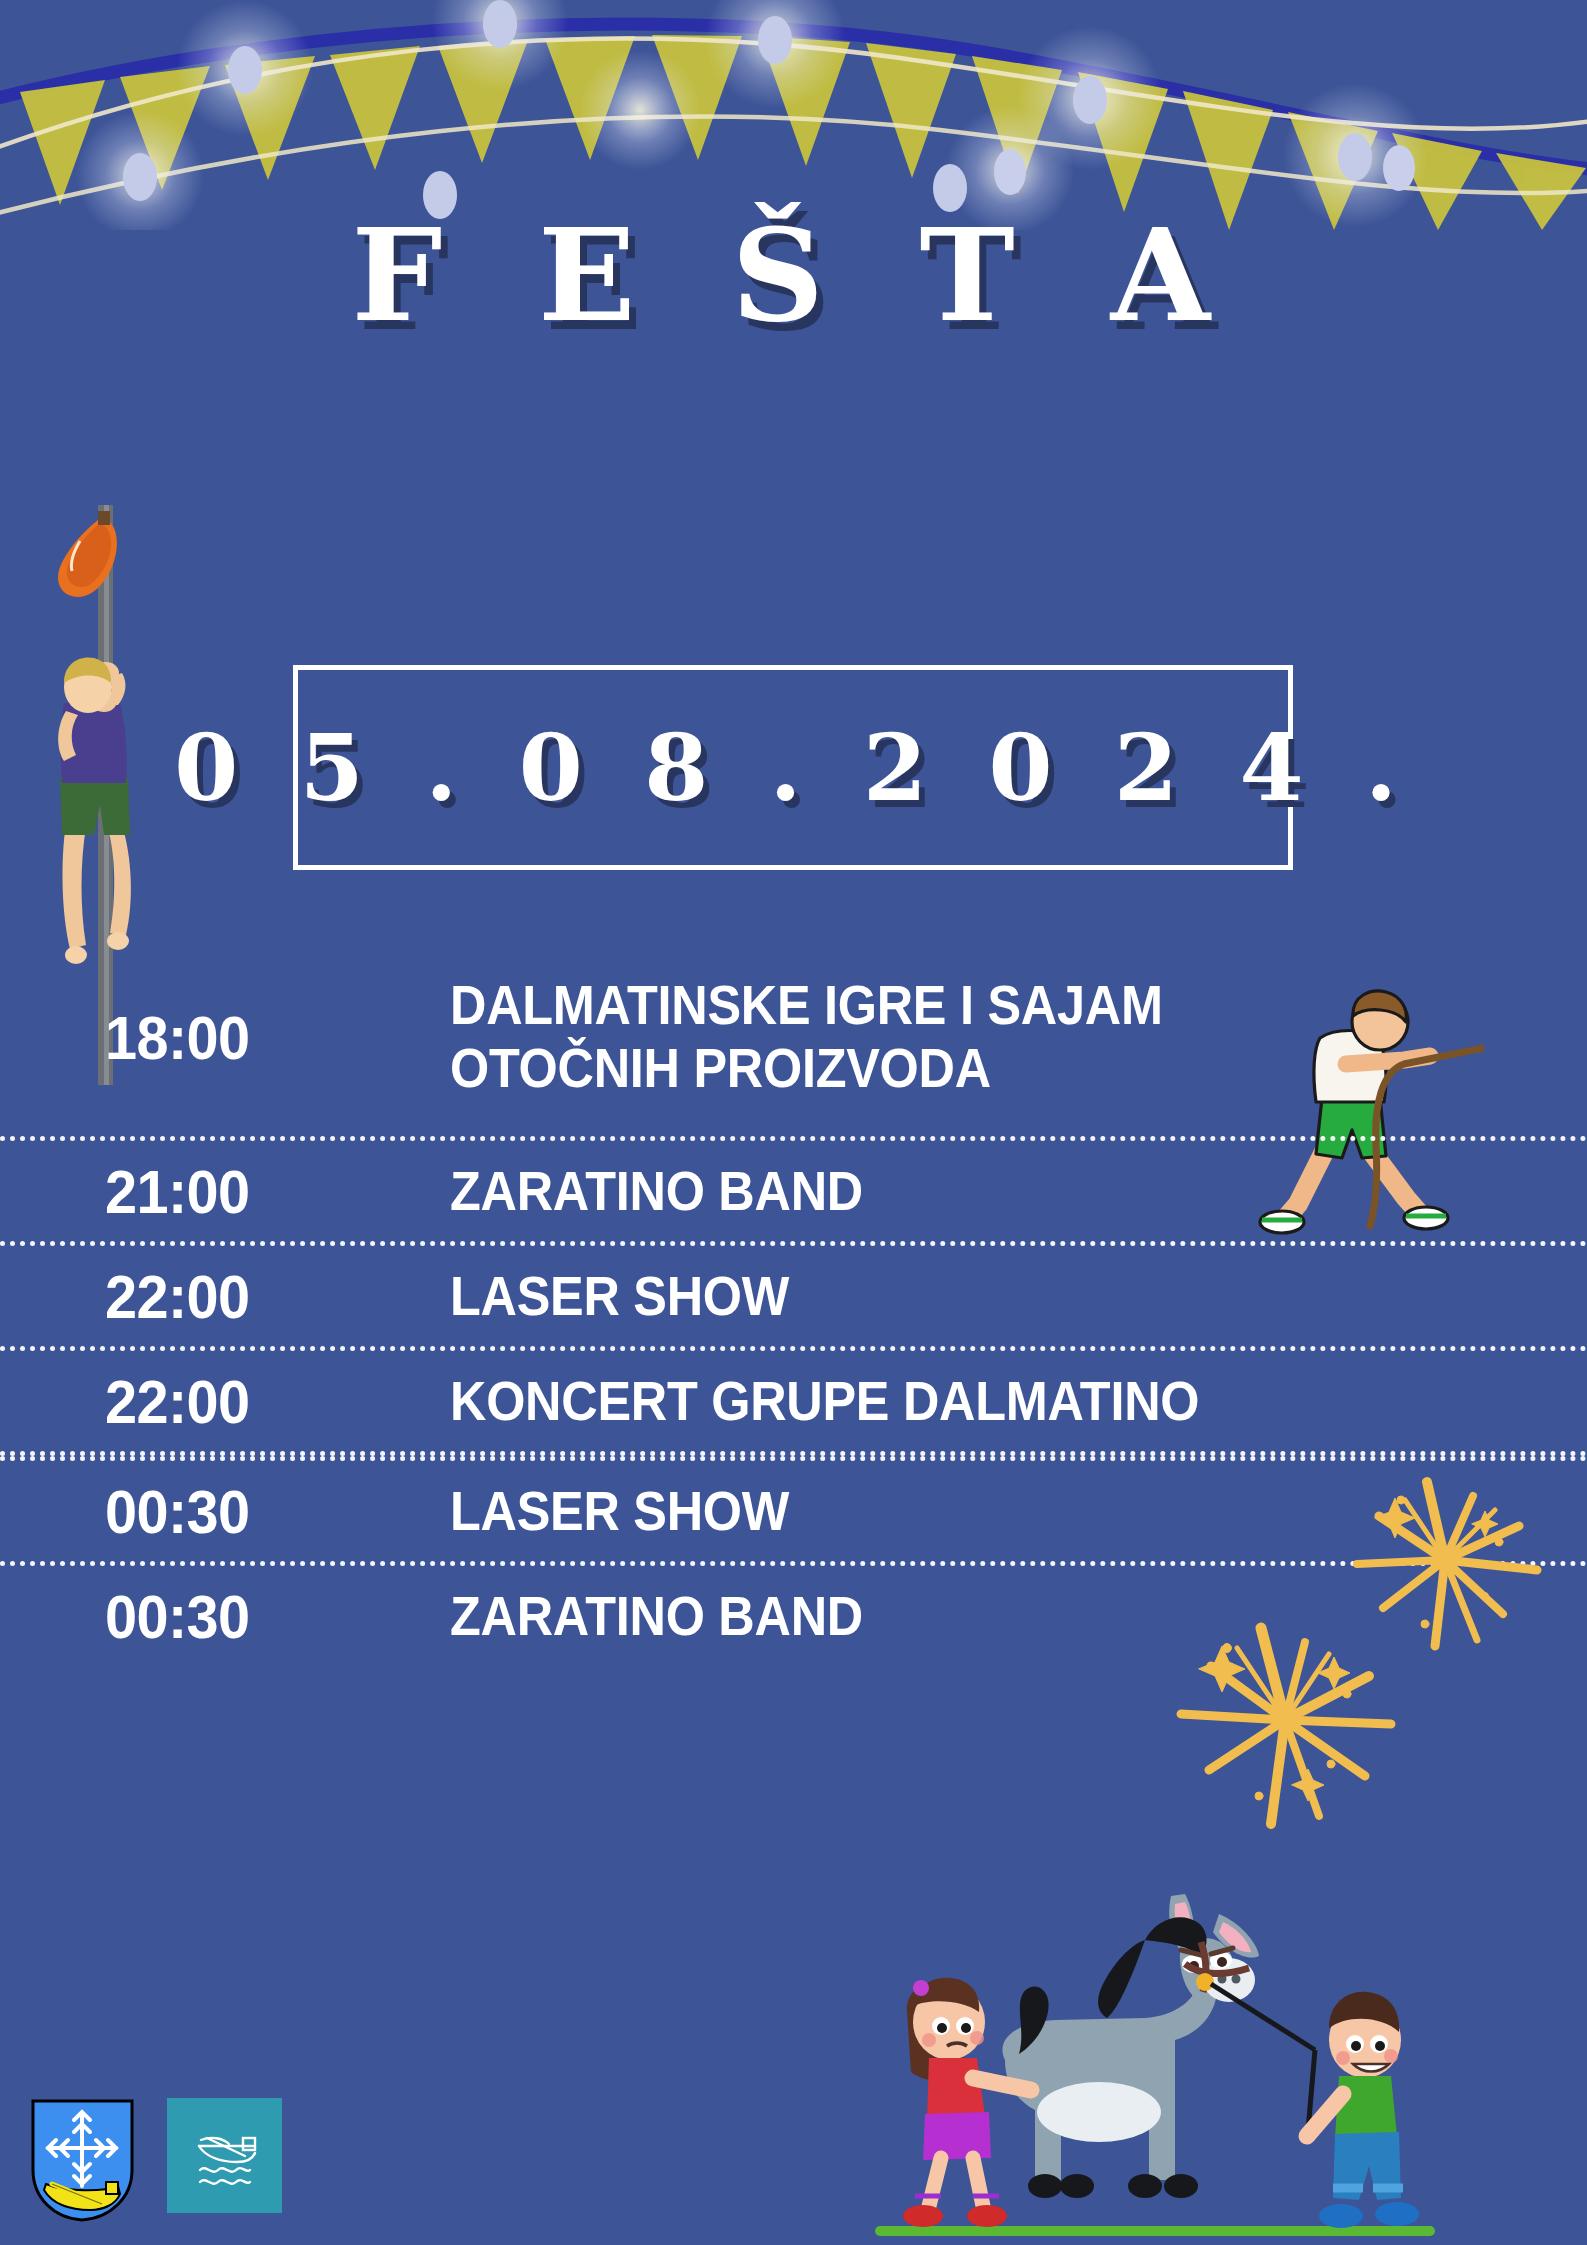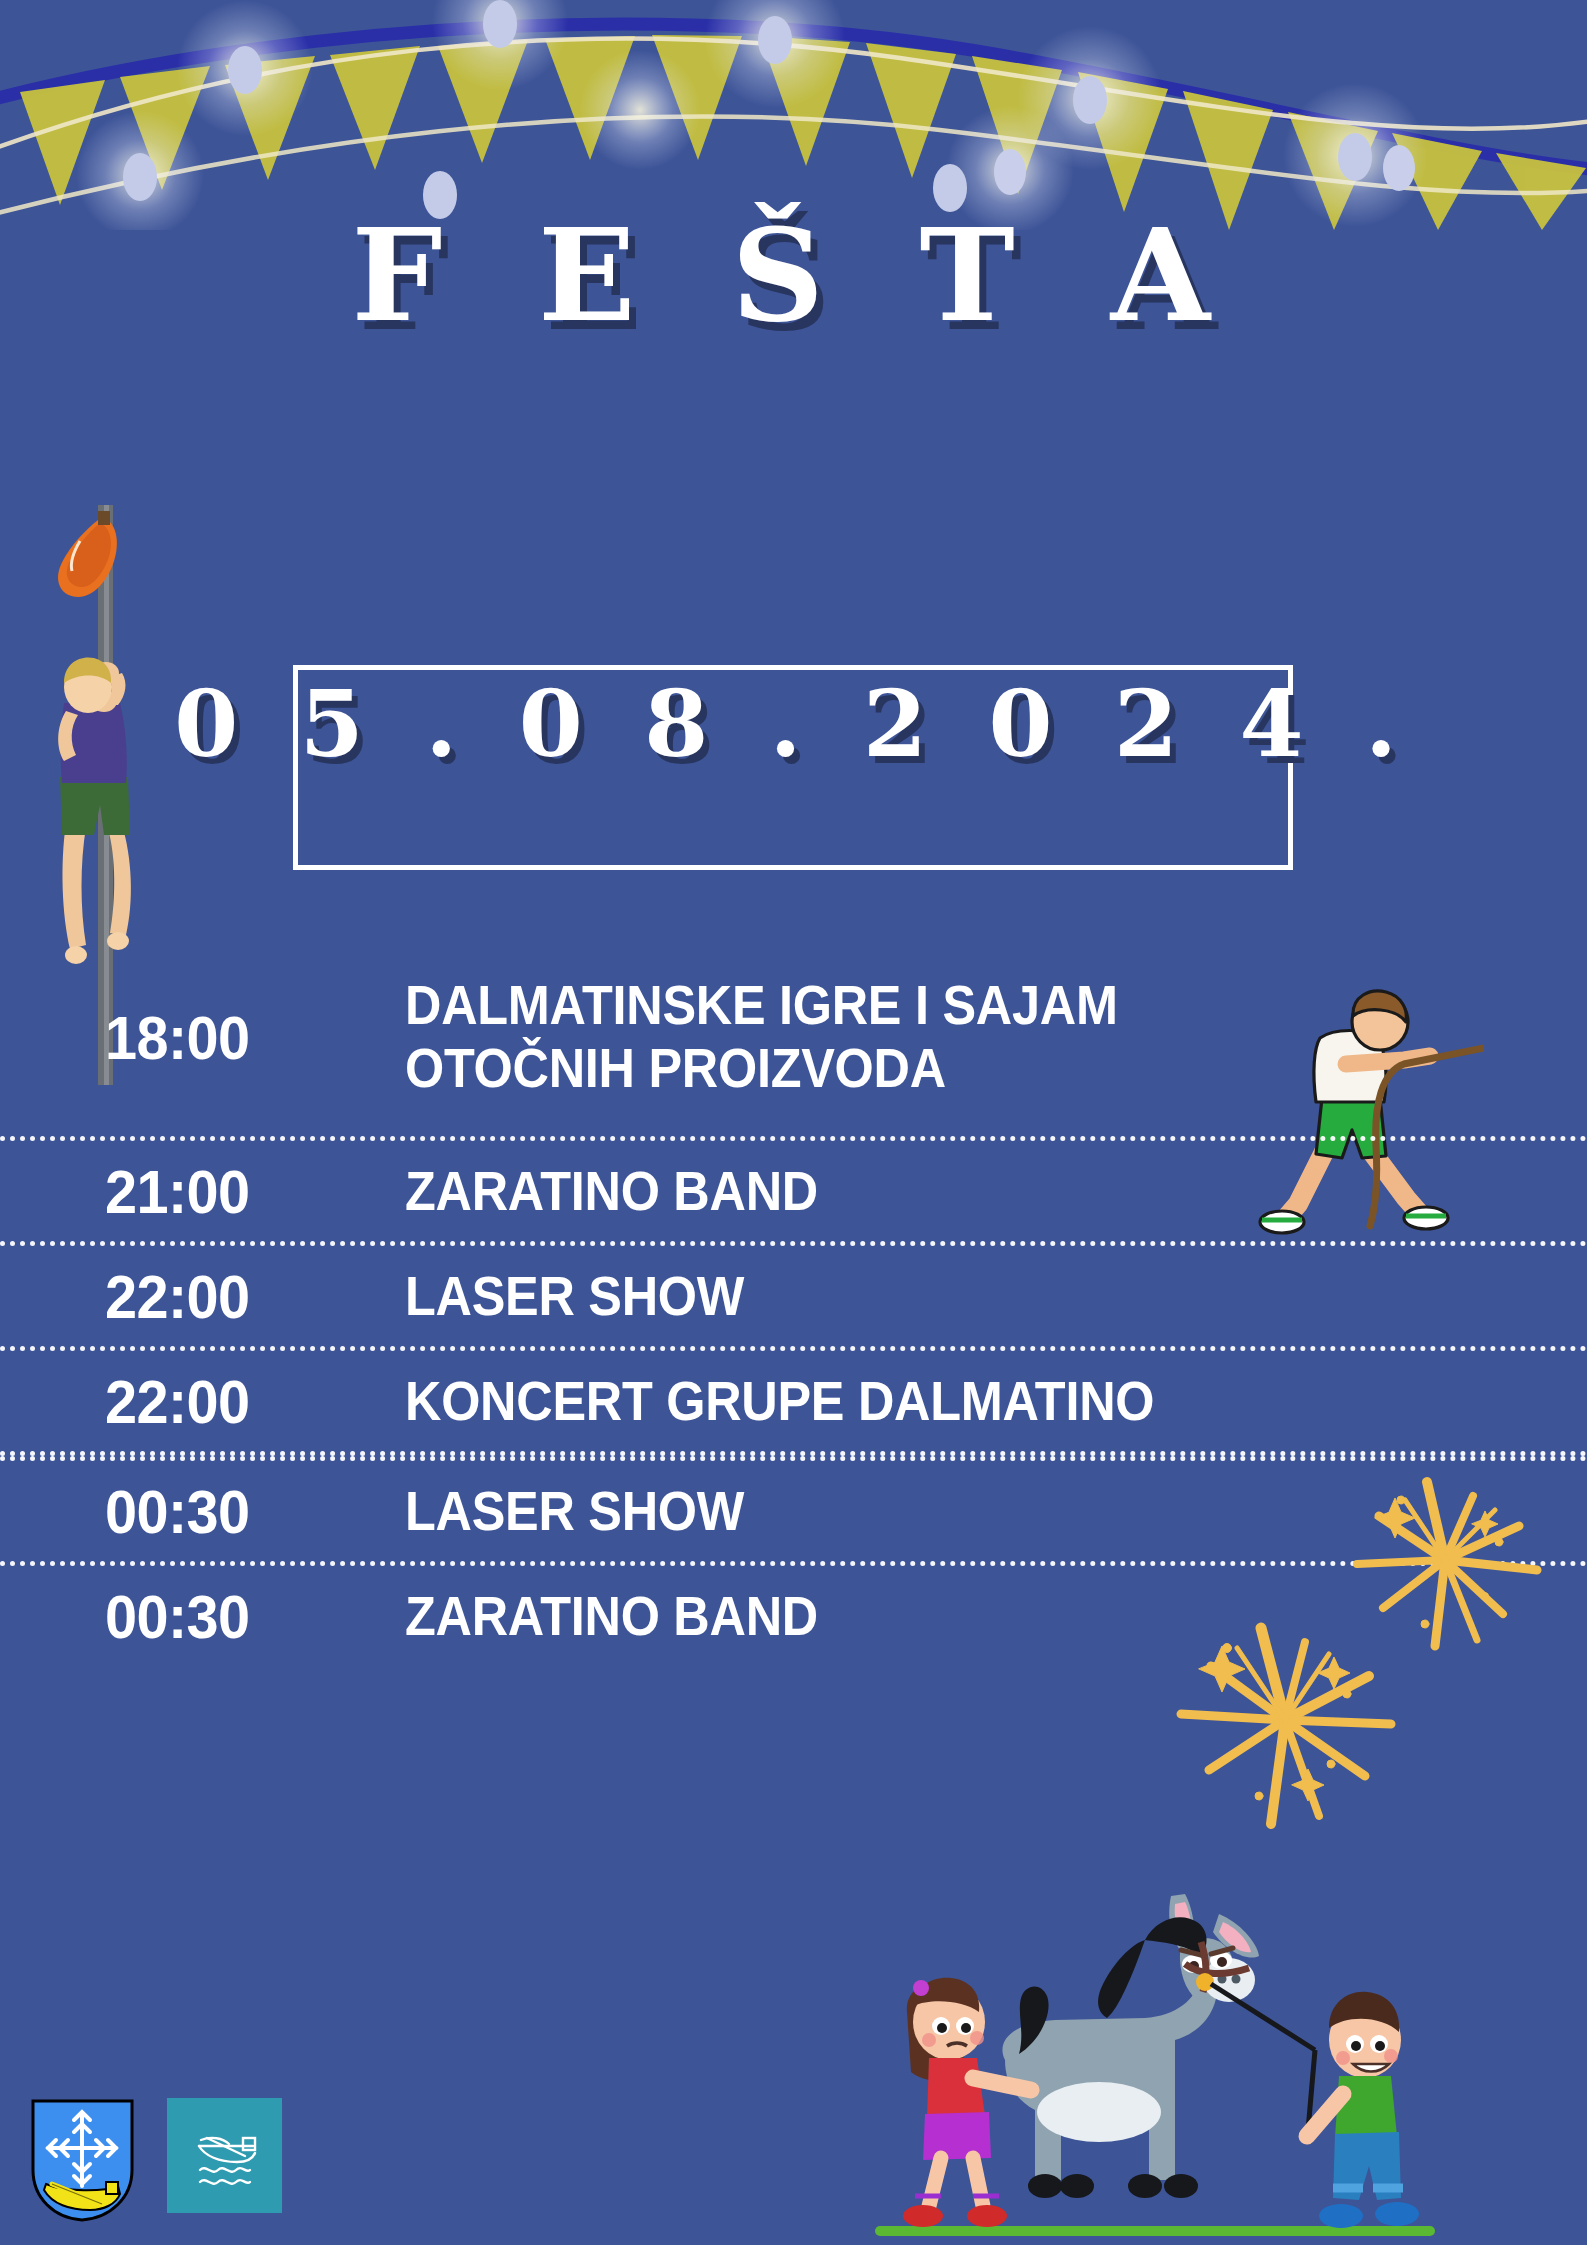--- a/index.html
+++ b/index.html
@@ -27,39 +27,40 @@
     white-space:nowrap;
   }
   .title-line.l1{font-size:128px;}
   .title-line.l2{font-size:128px;margin-top:38px;text-align:center;}
 
   
   .date-box{
     position:absolute;left:293px;top:665px;
     width:1000px;height:205px;
     border:5px solid #ffffff;
-    display:flex;align-items:flex-start;justify-content:center;
+    display:flex;align-items:center;justify-content:center;
   }
   .date-text{
     font-family:"DejaVu Serif", serif;
     font-weight:700;
     font-size:92px;
     color:#ffffff;
     letter-spacing:.16em;
     text-shadow:6px 7px 0 #27355f;
     white-space:nowrap;
   }
 
   
   .schedule{position:absolute;left:0;top:938px;width:1587px;}
   .srow{
     position:relative;
     display:flex;align-items:center;
     border-bottom:0;
     padding-left:105px;
+    gap:45px;
   }
   .srow .time{
     width:300px;flex:0 0 300px;
     color:#ffffff;
     font-weight:700;
     font-size:62px;
     letter-spacing:-0.01em;
     font-stretch:condensed;
     transform:scaleX(.93);
     transform-origin:left center;

